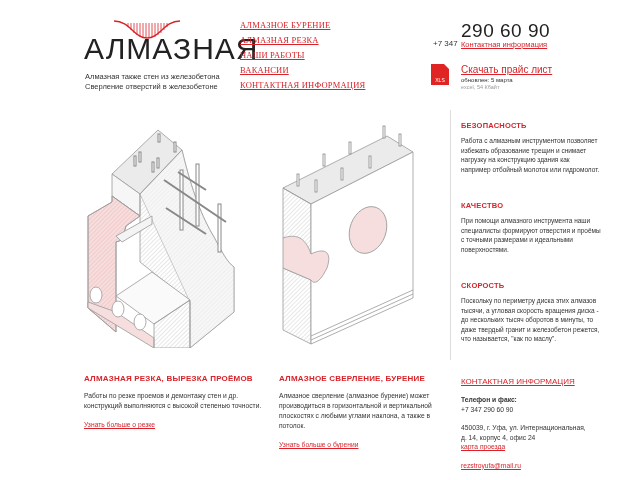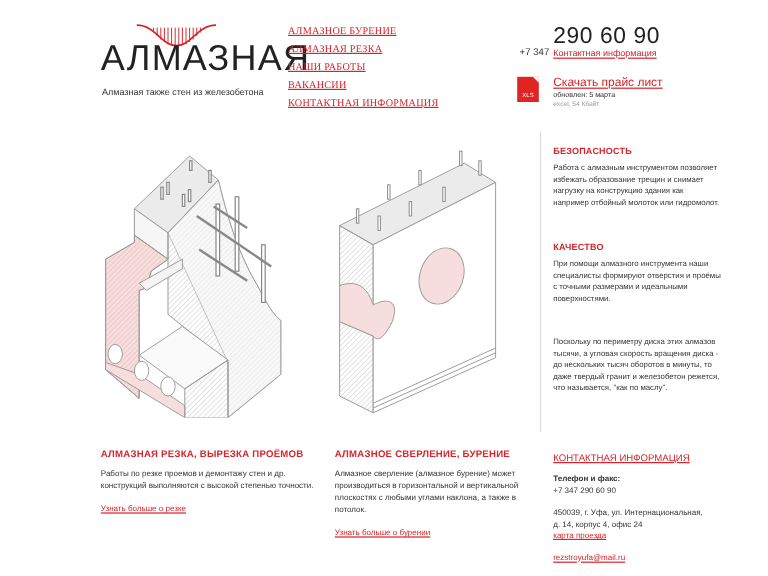--- a/index.html
+++ b/index.html
@@ -66,20 +66,21 @@
       <line x1="43" y1="5" x2="43" y2="19"></line>
     <line x1="46" y1="5" x2="46" y2="17"></line>
       <line x1="49" y1="5" x2="49" y2="15"></line>
     <line x1="52" y1="5" x2="52" y2="12"></line>
       <line x1="55" y1="5" x2="55" y2="9"></line>
   </g>
 </svg>
 <div class="abs logo-text">АЛМАЗНАЯ</div>
 <div class="abs tagline">
   <div>Алмазная также стен из железобетона</div>
+  <div>Сверление отверстий в железобетоне</div>
 </div>
 
 <nav class="abs nav">
   <a>АЛМАЗНОЕ БУРЕНИЕ</a>
   <a>АЛМАЗНАЯ РЕЗКА</a>
   <a>НАШИ РАБОТЫ</a>
   <a>ВАКАНСИИ</a>
   <a>КОНТАКТНАЯ ИНФОРМАЦИЯ</a>
 </nav>
 
@@ -175,20 +176,21 @@
 <div class="abs sidebar-line"></div>
 <div class="feature" style="top:121px">
   <h3>БЕЗОПАСНОСТЬ</h3>
   <p>Работа с алмазным инструментом позволяет избежать образование трещин и снимает нагрузку на конструкцию здания как например отбойный молоток или гидромолот.</p>
 </div>
 <div class="feature" style="top:201px">
   <h3>КАЧЕСТВО</h3>
   <p>При помощи алмазного инструмента наши специалисты формируют отверстия и проёмы с точными размерами и идеальными поверхностями.</p>
 </div>
 <div class="feature" style="top:281px">
+  <h3>СКОРОСТЬ</h3>
   <p>Поскольку по периметру диска этих алмазов тысячи, а угловая скорость вращения диска - до нескольких тысяч оборотов в минуты, то даже твердый гранит и железобетон режется, что называется, "как по маслу".</p>
 </div>
 
 <div class="section" style="left:84px;top:374px;width:180px">
   <h2>АЛМАЗНАЯ РЕЗКА, ВЫРЕЗКА ПРОЁМОВ</h2>
   <p>Работы по резке проемов и демонтажу стен и др. конструкций выполняются с высокой степенью точности.</p>
   <a class="more">Узнать больше о резке</a>
 </div>
 <div class="section" style="left:279px;top:374px;width:170px">
   <h2>АЛМАЗНОЕ СВЕРЛЕНИЕ, БУРЕНИЕ</h2>

